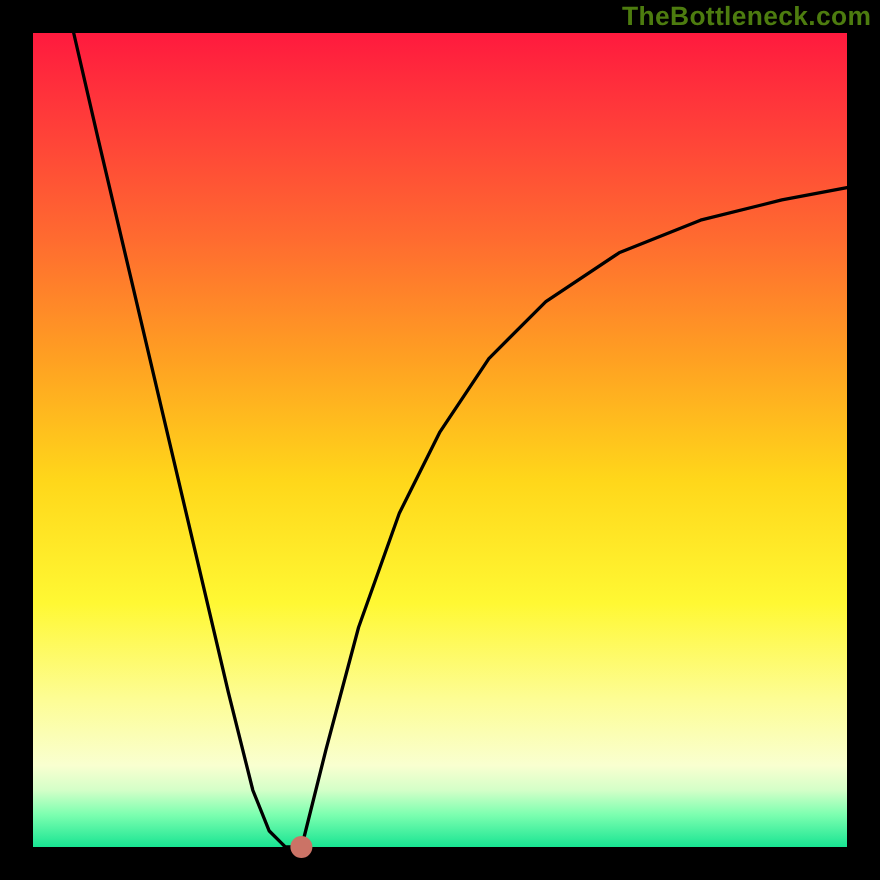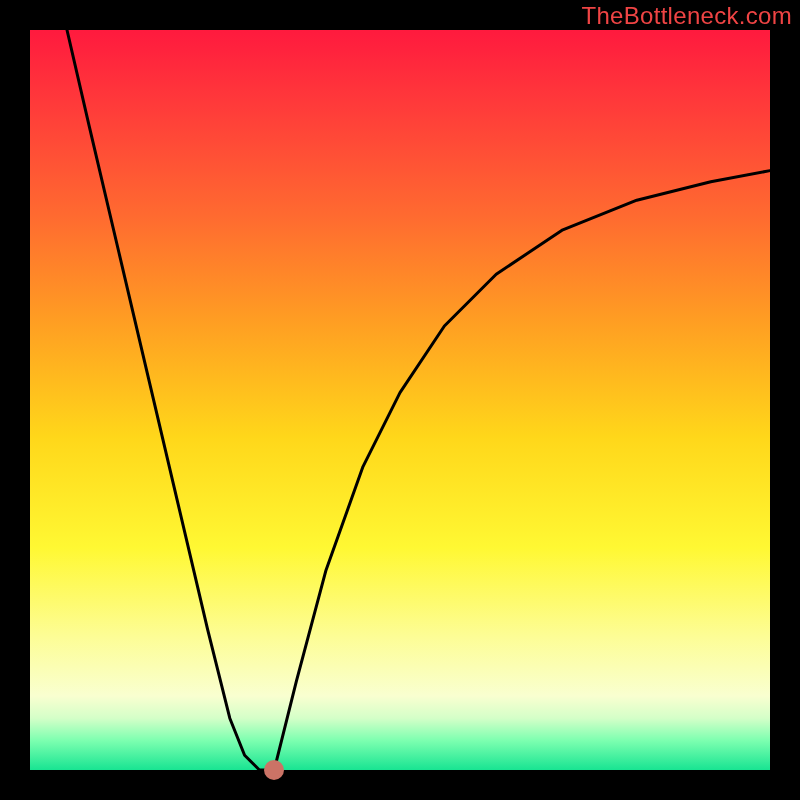--- a/index.html
+++ b/index.html
@@ -29,23 +29,23 @@
       #f9ffd0 90%,
       #d4ffc8 93%,
       #7dffb0 96%,
       #18e492 100%
     );
   }
   .watermark {
     position: absolute;
     top: 2px;
     right: 8px;
-    color: #ef4444;
+    color: #4d7c0f;
     font-size: 24px;
-    font-weight: normal;
+    font-weight: bold;
     letter-spacing: 0.3px;
     font-family: Arial, sans-serif;
   }
   svg.curve {
     position: absolute;
     left: 0;
     top: 0;
     width: 740px;
     height: 740px;
     overflow: visible;

